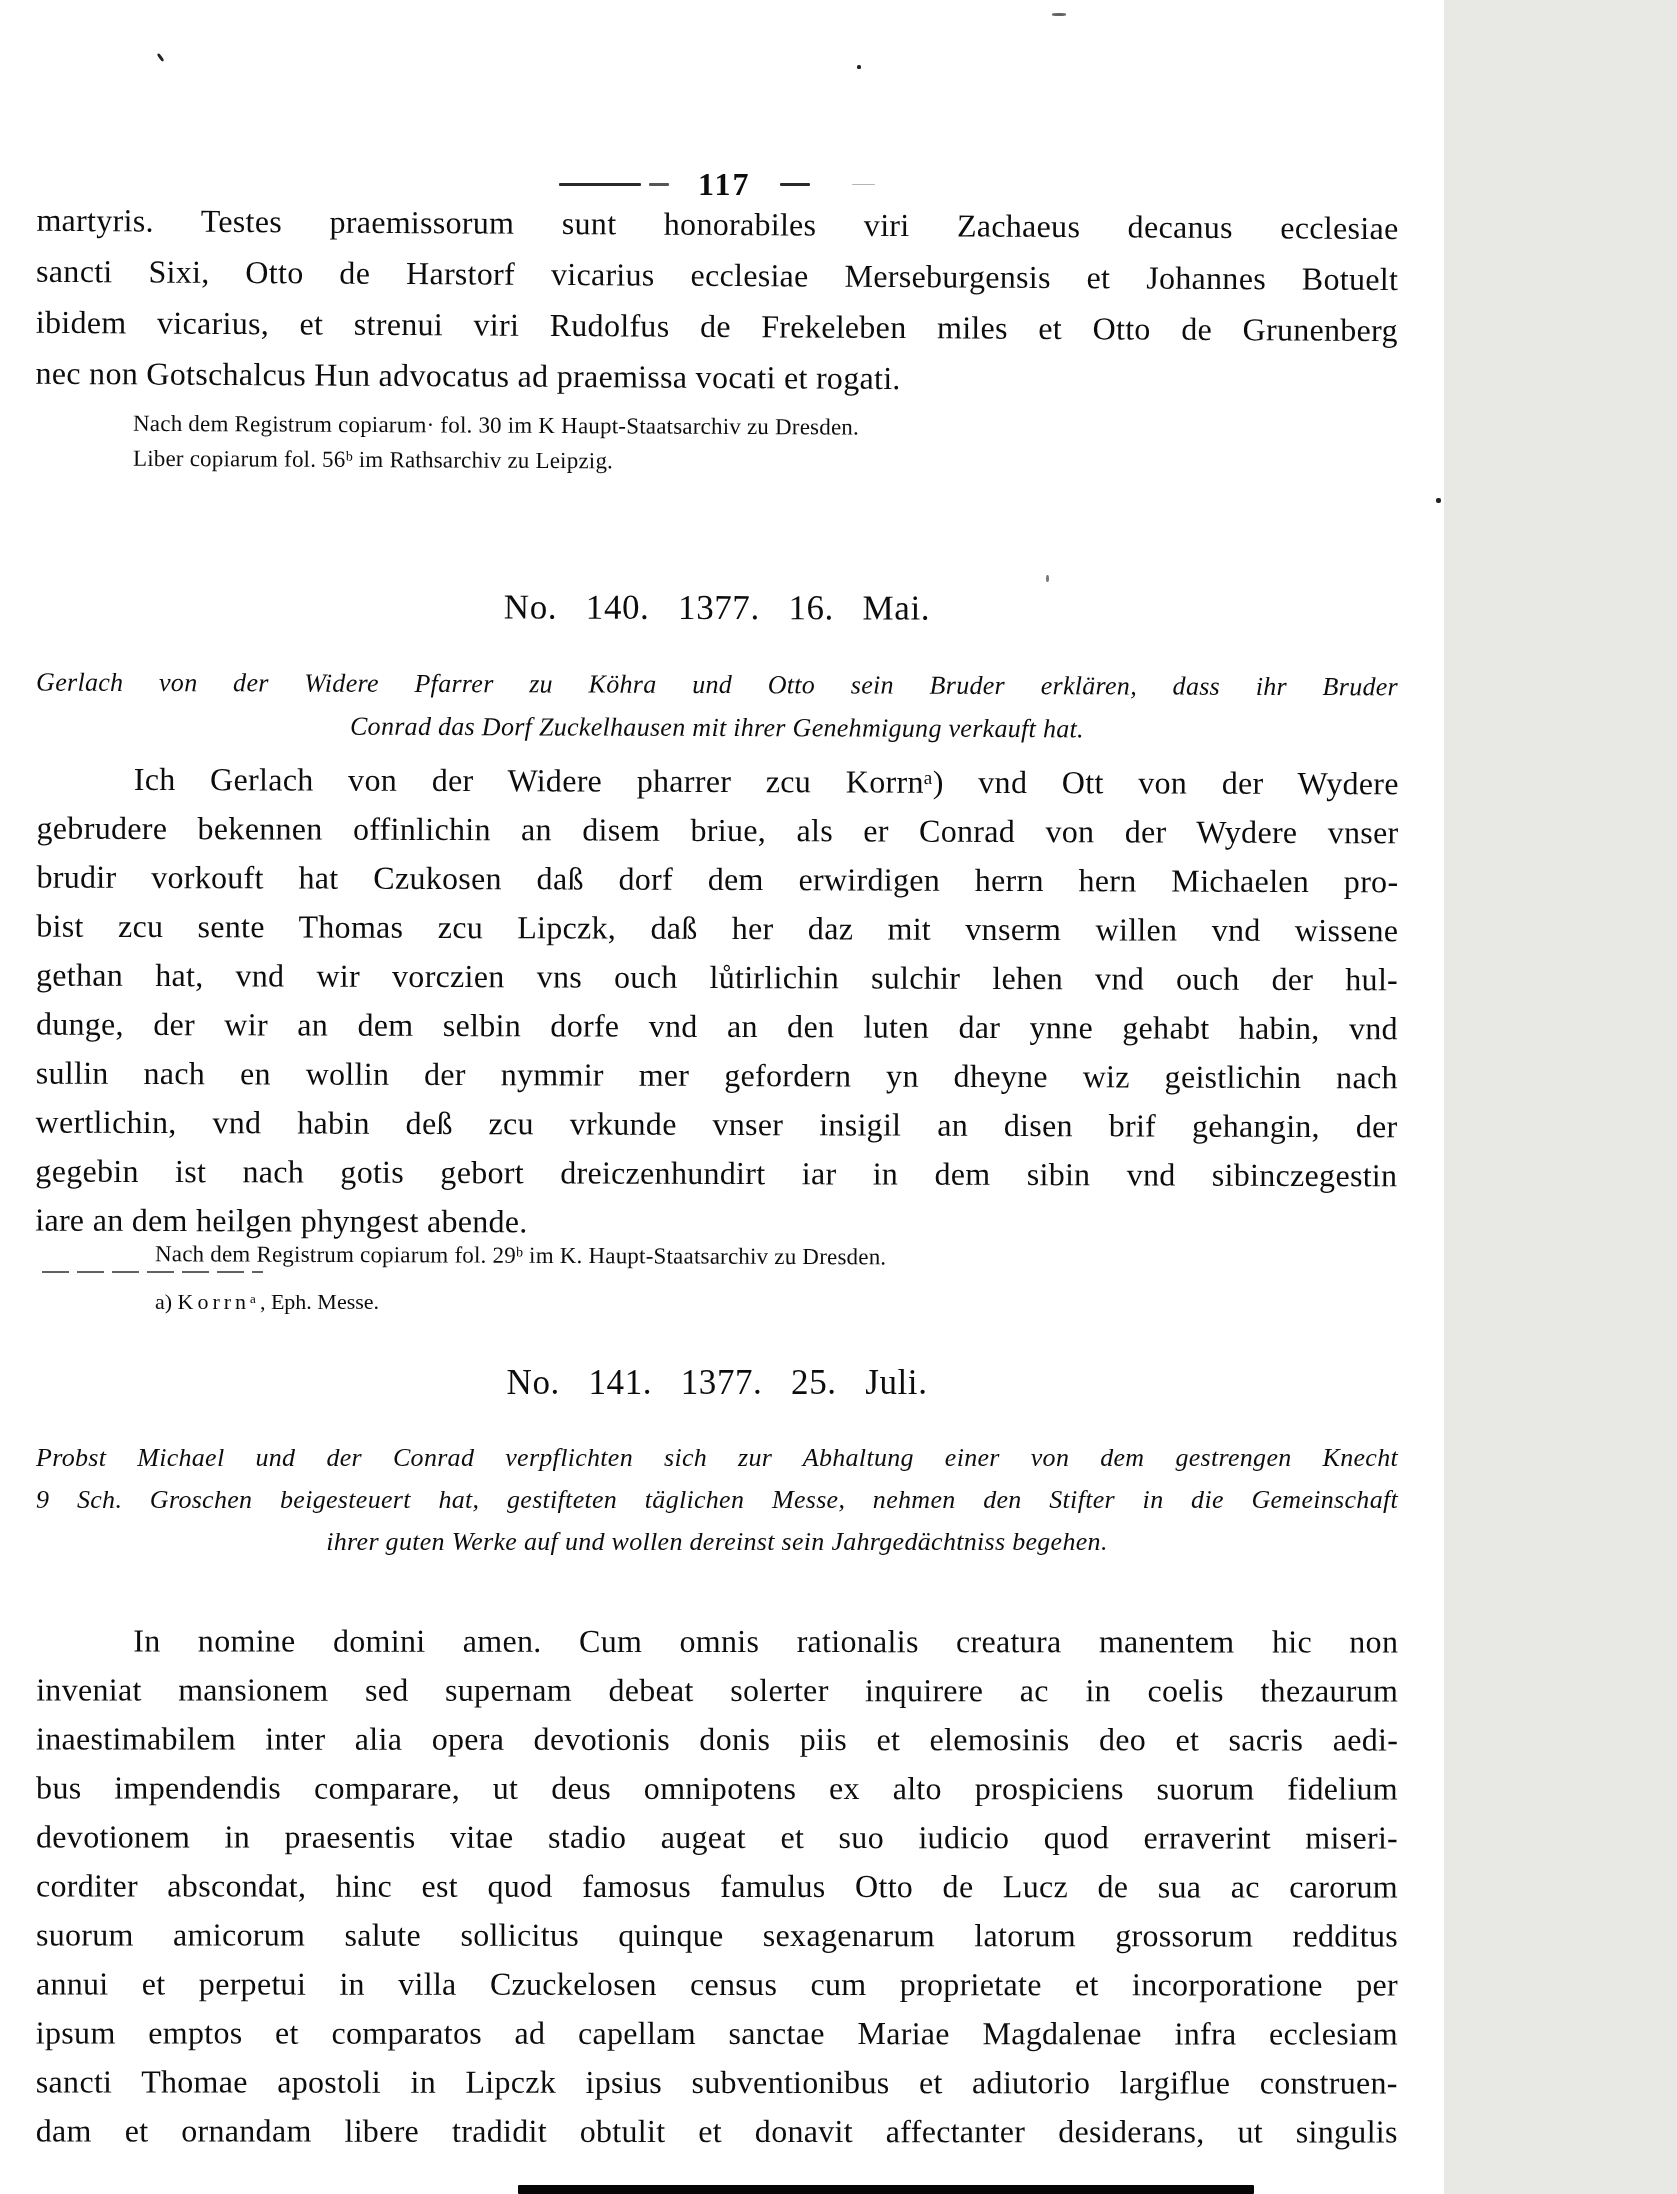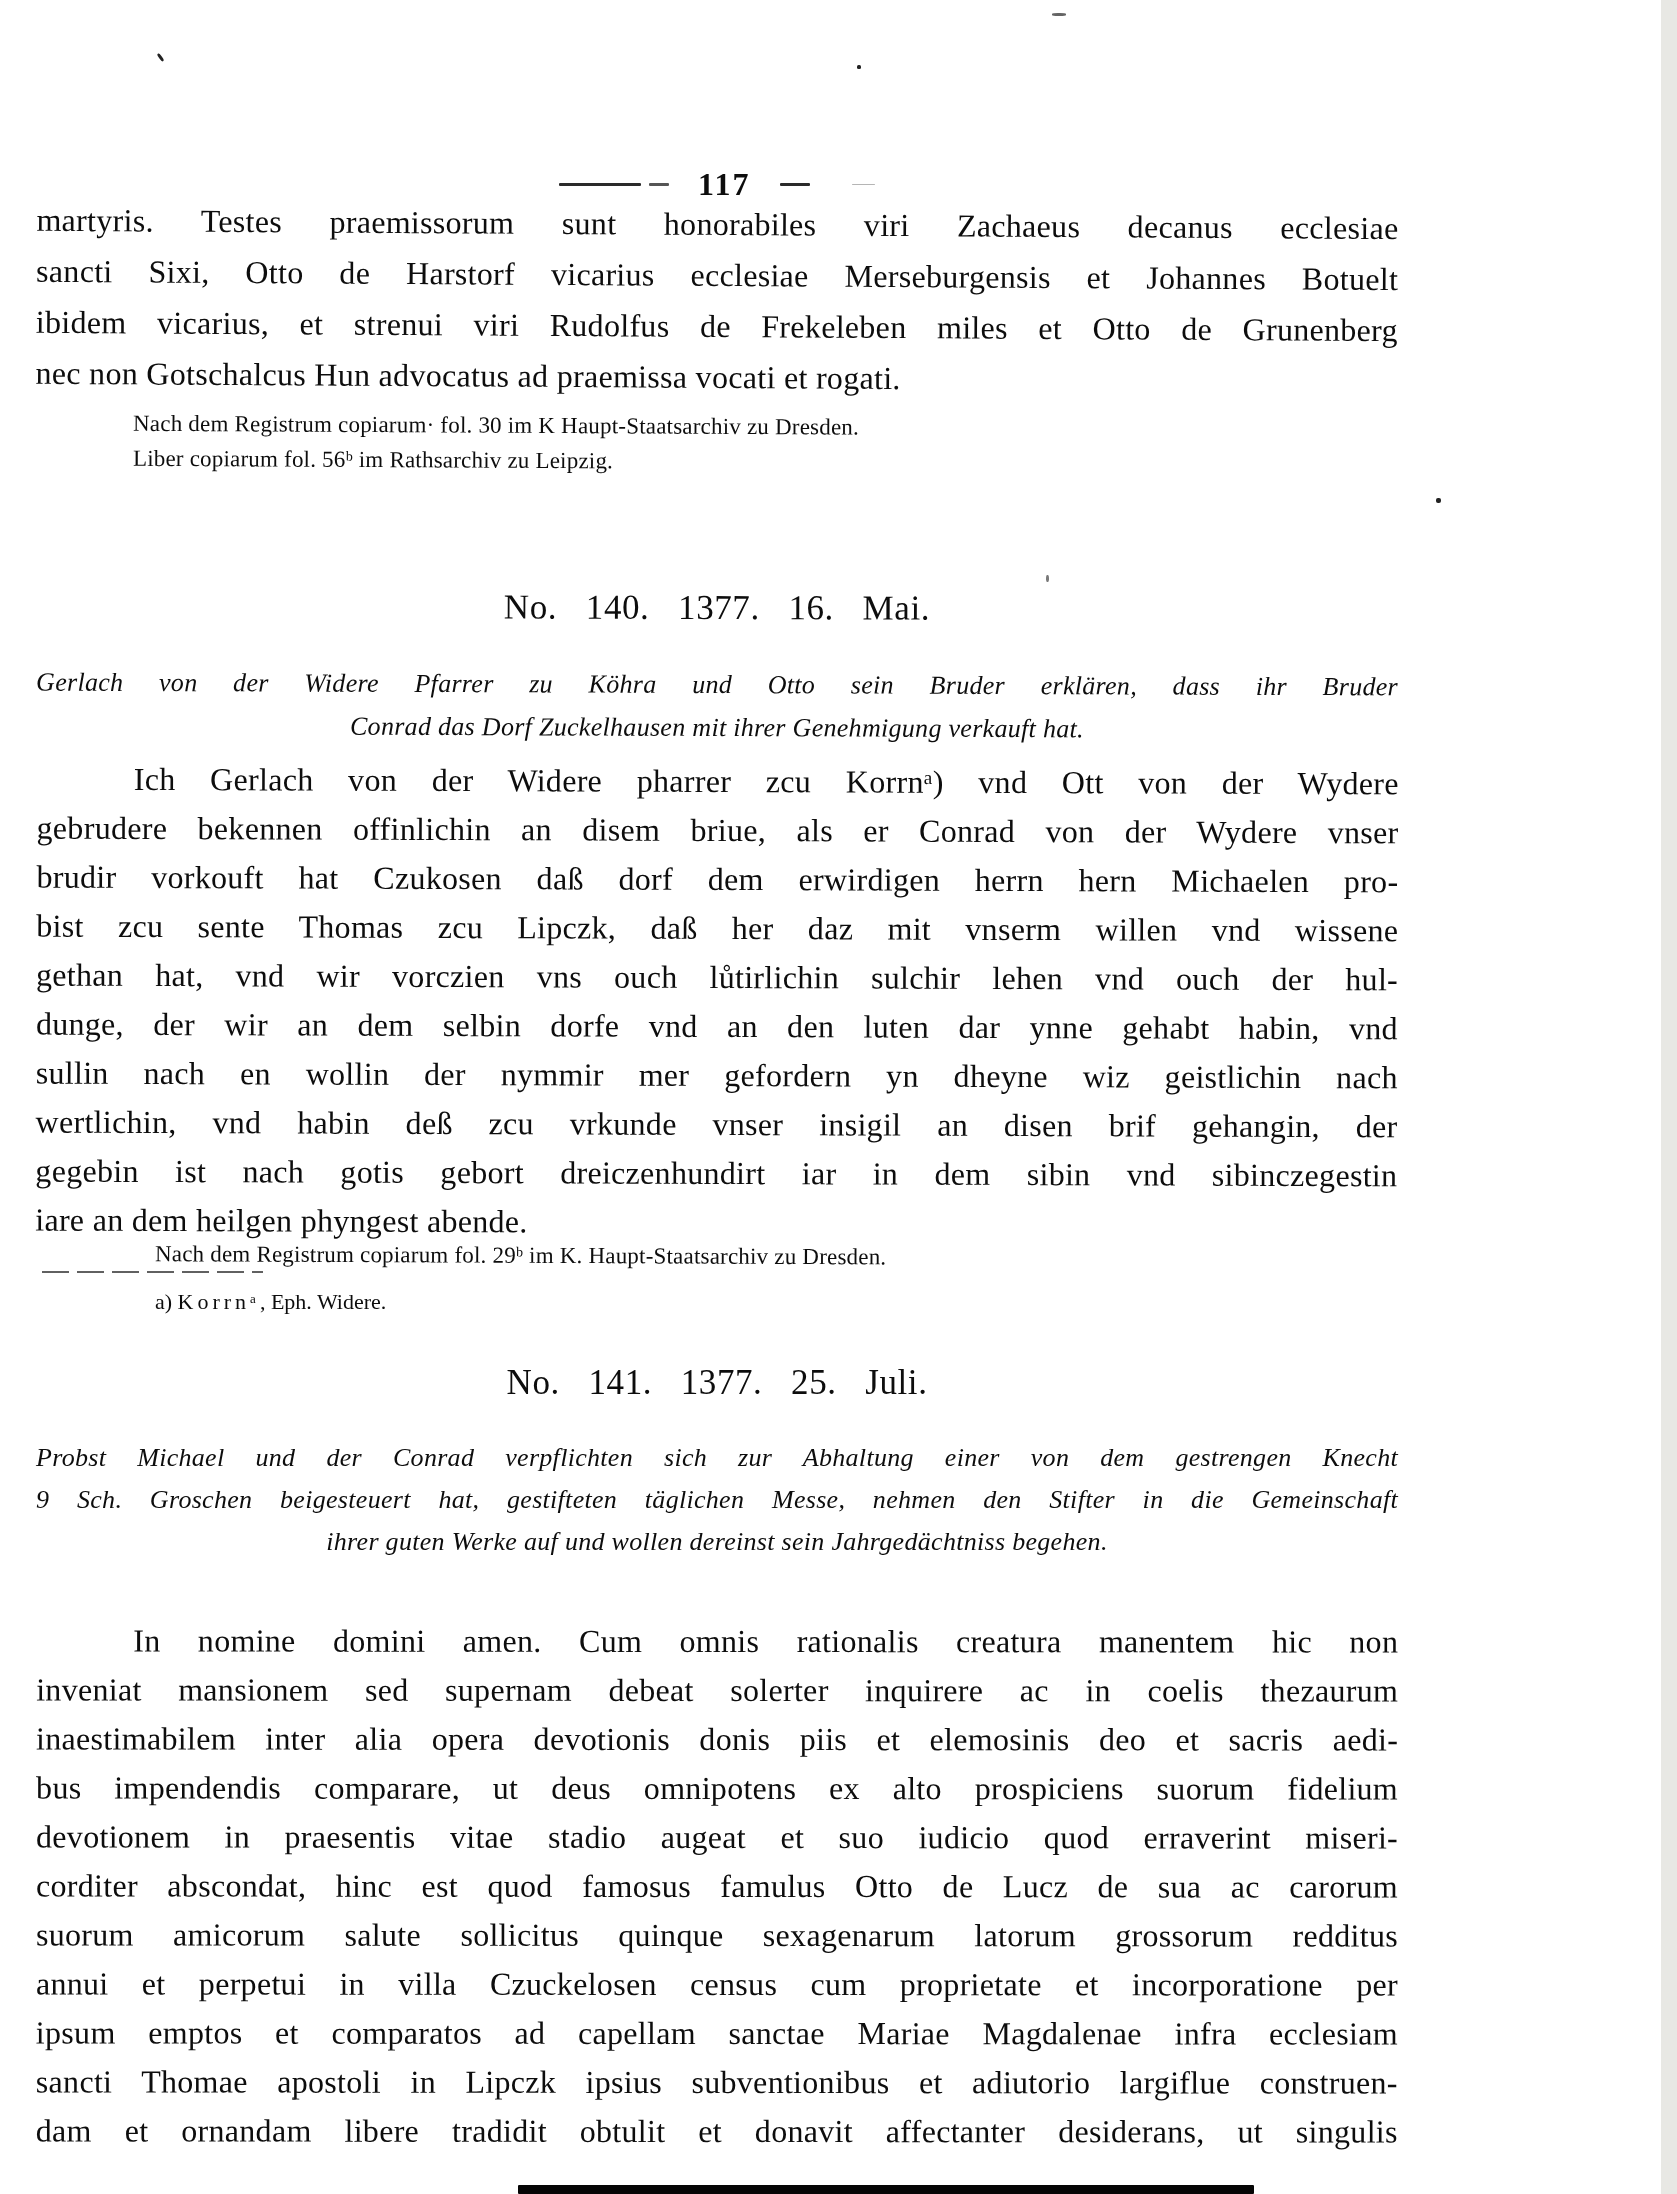--- a/index.html
+++ b/index.html
@@ -1,18 +1,18 @@
 <!DOCTYPE html>
 <html style="font-size:8.9px"><head>
 <meta charset="utf-8">
 <style>
   html,body{margin:0;padding:0;background:#e8e8e4;}
   .page{
     position:relative;
-    width:1661px;height:2194px;
+    width:1444px;height:2194px;
     background:#ffffff;
     color:#0d0d0d;
     font-family:"Liberation Serif","DejaVu Serif",serif;
     overflow:hidden;
   }
   .block{position:absolute;left:36px;width:1362px;}
   .tline{
     text-align:justify;
     text-align-last:justify;
   }
@@ -120,21 +120,21 @@
       <div class="tline">gegebin ist nach gotis gebort dreiczenhundirt iar in dem sibin vnd sibinczegestin</div>
       <div class="tline" style="text-align: left; text-align-last: left;">iare an dem heilgen phyngest abende.</div>
     </div>
 
   <div class="note" id="note2">
     <div class="noteline">Nach dem Registrum copiarum fol. 29ᵇ im K. Haupt-Staatsarchiv zu Dresden.</div>
   </div>
 
   <div id="fnrule"></div>
   <div id="footnote">
-    <span>a) </span><span class="term">Korrnᵃ</span><span>, Eph. Widere.</span>
+    <span>a) </span><span class="term">Korrnᵃ</span><span>, Eph. Messe.</span>
   </div>
 
   <div class="block heading" id="h141">No. 141. 1377. 25. Juli.</div>
 
   <div class="block summary" id="sum141">
       <div class="tline">Probst Michael und der Conrad verpflichten sich zur Abhaltung einer von dem gestrengen Knecht</div>
       <div class="tline">9 Sch. Groschen beigesteuert hat, gestifteten täglichen Messe, nehmen den Stifter in die Gemeinschaft</div>
       <div class="tline" style="text-align: center; text-align-last: center;">ihrer guten Werke auf und wollen dereinst sein Jahrgedächtniss begehen.</div>
     </div>
 

